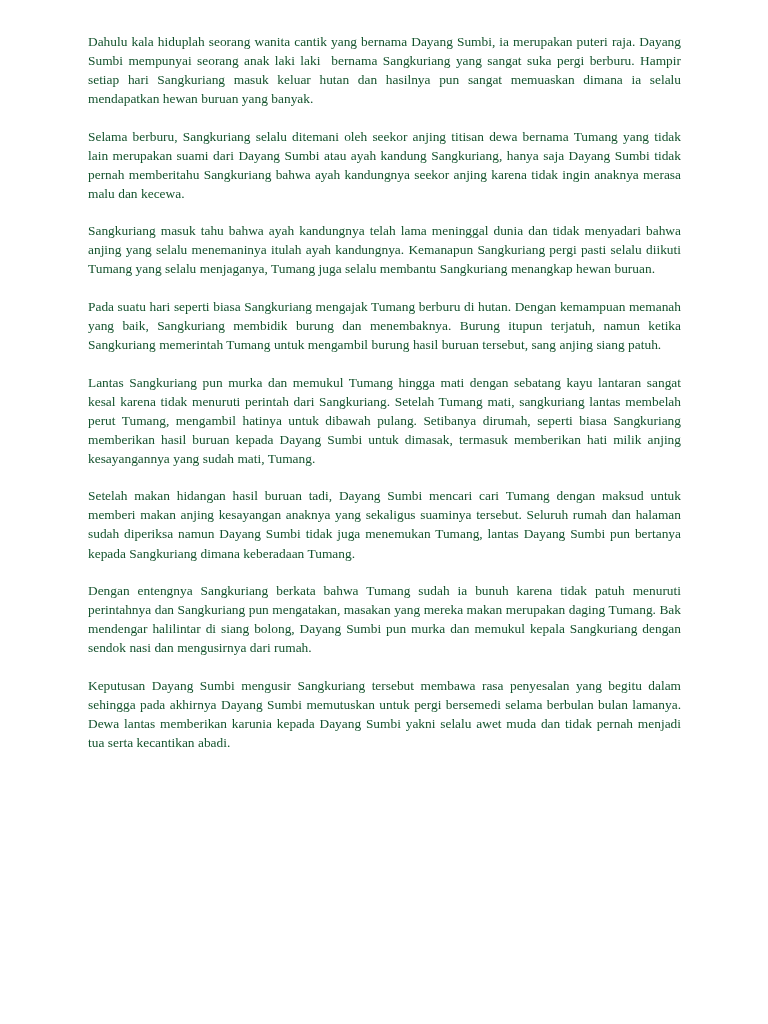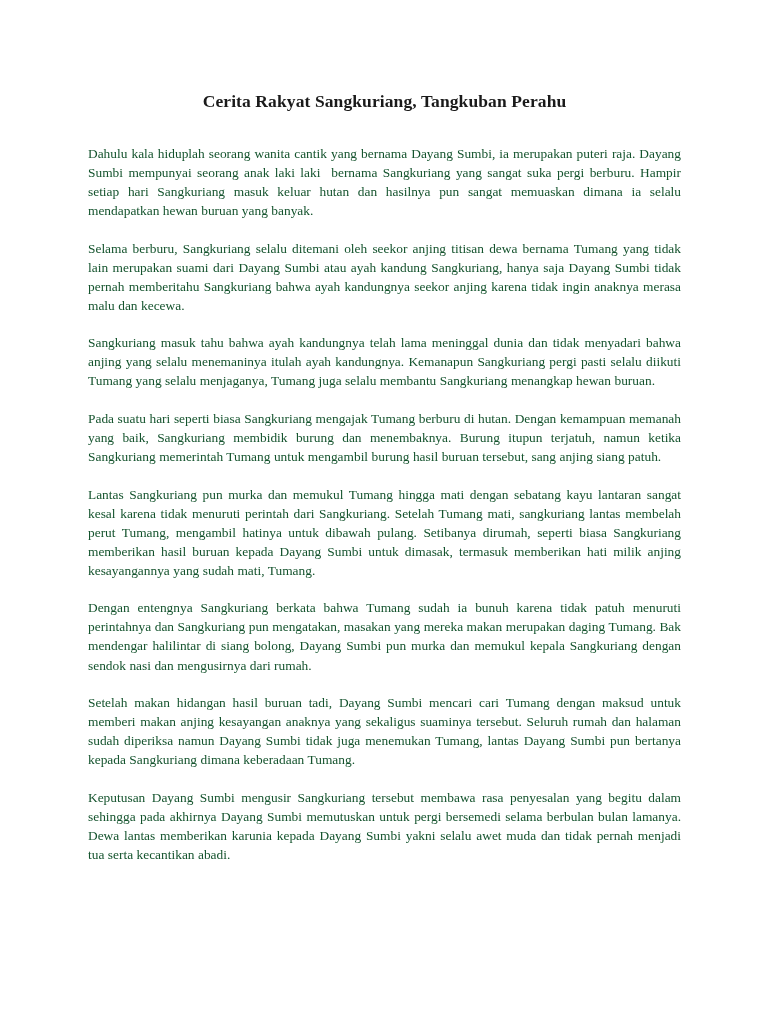--- a/index.html
+++ b/index.html
@@ -54,25 +54,24 @@
   }
   p.para:last-child {
     margin-bottom: 16px;
   }
 </style>
 </head>
 <body>
 
 <div class="page">
   <div class="doc-body">
-    <h1 class="doc-title">Cerita Rakyat Sangkuriang, Tangkuban Perahu</h1>
     <div class="paragraphs">
       <p class="para">Dahulu kala hiduplah seorang wanita cantik yang bernama Dayang Sumbi, ia merupakan puteri raja. Dayang Sumbi mempunyai seorang anak laki laki  bernama Sangkuriang yang sangat suka pergi berburu. Hampir setiap hari Sangkuriang masuk keluar hutan dan hasilnya pun sangat memuaskan dimana ia selalu mendapatkan hewan buruan yang banyak.</p>
       <p class="para">Selama berburu, Sangkuriang selalu ditemani oleh seekor anjing titisan dewa bernama Tumang yang tidak lain merupakan suami dari Dayang Sumbi atau ayah kandung Sangkuriang, hanya saja Dayang Sumbi tidak pernah memberitahu Sangkuriang bahwa ayah kandungnya seekor anjing karena tidak ingin anaknya merasa malu dan kecewa.</p>
       <p class="para">Sangkuriang masuk tahu bahwa ayah kandungnya telah lama meninggal dunia dan tidak menyadari bahwa anjing yang selalu menemaninya itulah ayah kandungnya. Kemanapun Sangkuriang pergi pasti selalu diikuti Tumang yang selalu menjaganya, Tumang juga selalu membantu Sangkuriang menangkap hewan buruan.</p>
       <p class="para">Pada suatu hari seperti biasa Sangkuriang mengajak Tumang berburu di hutan. Dengan kemampuan memanah yang baik, Sangkuriang membidik burung dan menembaknya. Burung itupun terjatuh, namun ketika Sangkuriang memerintah Tumang untuk mengambil burung hasil buruan tersebut, sang anjing siang patuh.</p>
       <p class="para">Lantas Sangkuriang pun murka dan memukul Tumang hingga mati dengan sebatang kayu lantaran sangat kesal karena tidak menuruti perintah dari Sangkuriang. Setelah Tumang mati, sangkuriang lantas membelah perut Tumang, mengambil hatinya untuk dibawah pulang. Setibanya dirumah, seperti biasa Sangkuriang memberikan hasil buruan kepada Dayang Sumbi untuk dimasak, termasuk memberikan hati milik anjing kesayangannya yang sudah mati, Tumang.</p>
+      <p class="para">Setelah makan hidangan hasil buruan tadi, Dayang Sumbi mencari cari Tumang dengan maksud untuk memberi makan anjing kesayangan anaknya yang sekaligus suaminya tersebut. Seluruh rumah dan halaman sudah diperiksa namun Dayang Sumbi tidak juga menemukan Tumang, lantas Dayang Sumbi pun bertanya kepada Sangkuriang dimana keberadaan Tumang.</p>
       <p class="para">Dengan entengnya Sangkuriang berkata bahwa Tumang sudah ia bunuh karena tidak patuh menuruti perintahnya dan Sangkuriang pun mengatakan, masakan yang mereka makan merupakan daging Tumang. Bak mendengar halilintar di siang bolong, Dayang Sumbi pun murka dan memukul kepala Sangkuriang dengan sendok nasi dan mengusirnya dari rumah.</p>
-      <p class="para">Setelah makan hidangan hasil buruan tadi, Dayang Sumbi mencari cari Tumang dengan maksud untuk memberi makan anjing kesayangan anaknya yang sekaligus suaminya tersebut. Seluruh rumah dan halaman sudah diperiksa namun Dayang Sumbi tidak juga menemukan Tumang, lantas Dayang Sumbi pun bertanya kepada Sangkuriang dimana keberadaan Tumang.</p>
       <p class="para">Keputusan Dayang Sumbi mengusir Sangkuriang tersebut membawa rasa penyesalan yang begitu dalam sehingga pada akhirnya Dayang Sumbi memutuskan untuk pergi bersemedi selama berbulan bulan lamanya. Dewa lantas memberikan karunia kepada Dayang Sumbi yakni selalu awet muda dan tidak pernah menjadi tua serta kecantikan abadi.</p>
     </div>
   </div>
 </div>
 
 </body></html>

